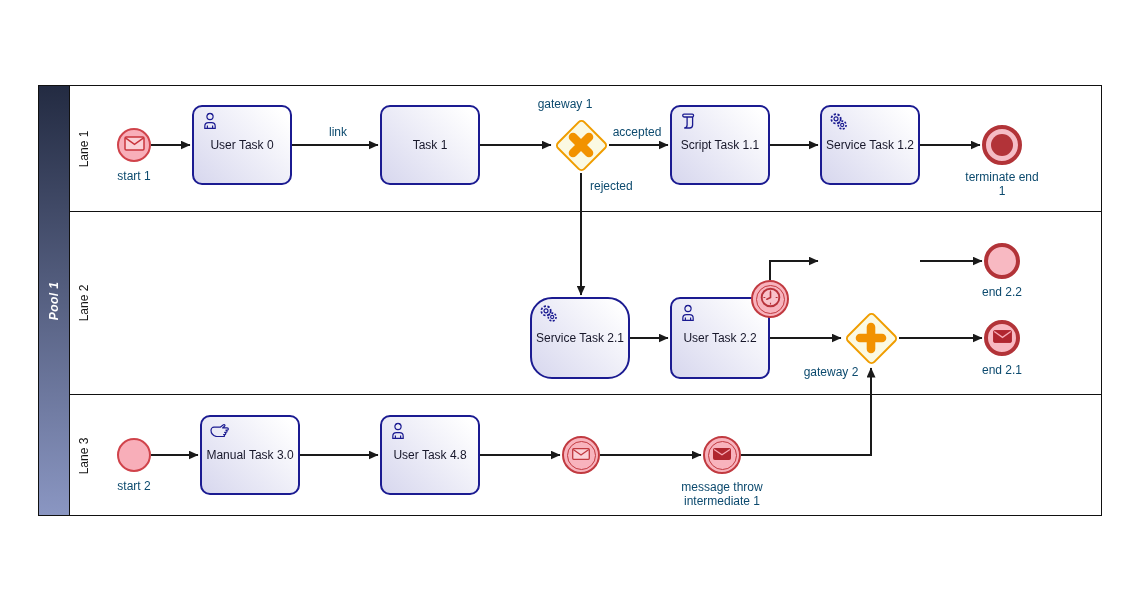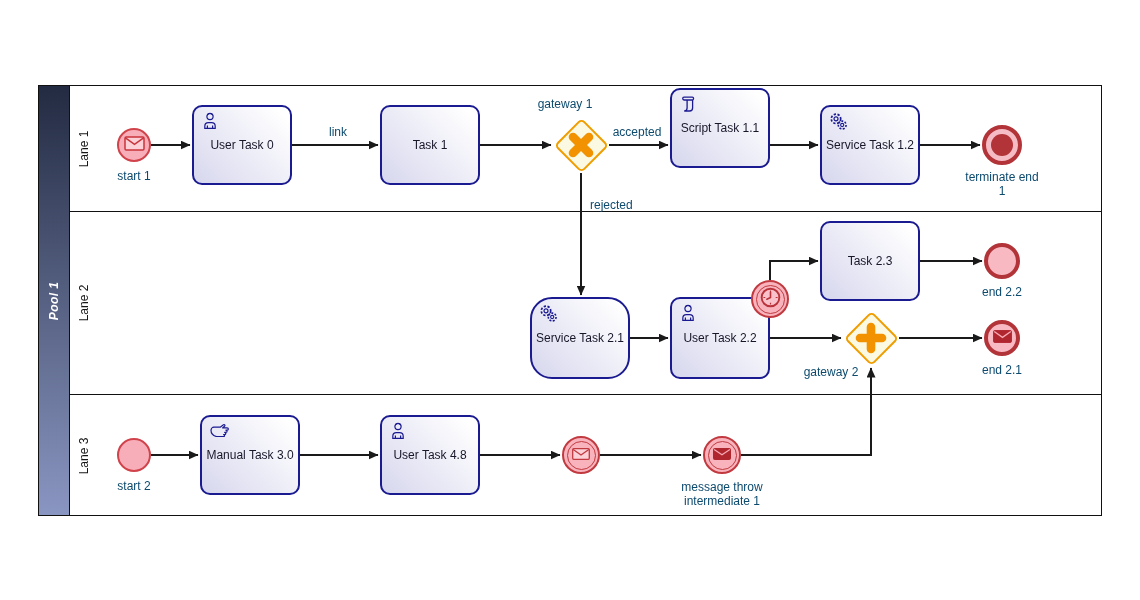--- a/index.html
+++ b/index.html
@@ -131,23 +131,23 @@
   </div>
 
   <div class="gateway" style="left:553px;top:117px;">
     <div class="diamond"></div>
     <svg width="56" height="56" viewBox="0 0 56 56">
       <path d="M20 20 L36 36 M36 20 L20 36" stroke="#f29200" stroke-width="8.6" stroke-linecap="round" fill="none"></path>
     </svg>
   </div>
   <div class="node-label" style="left:525px;top:98px;width:80px;">gateway 1</div>
   <div class="edge-label" style="left:606px;top:126px;width:62px;">accepted</div>
-  <div class="edge-label" style="left:590px;top:180px;width:60px;text-align:left;margin-top:19px;">rejected</div>
-
-  <div class="task" style="left:670px;top:88px;">
+  <div class="edge-label" style="left:590px;top:180px;width:60px;text-align:left;">rejected</div>
+
+  <div class="task" style="left:670px;top:105px;">
     <span class="task-icon">
       <svg width="20" height="20" viewBox="0 0 20 20" fill="none" stroke="#1b1b91" stroke-width="1.3">
           <path d="M6 3.2 c-1.7 0 -1.7 2.8 0 2.8 h8.6"></path>
           <path d="M6 3.2 h8.3 c1.7 0 1.7 2.8 0 2.8"></path>
           <path d="M14.6 6 V14 c0 1.7-1.3 3-3 3 H6.2 c1.7 0 2.9-1.3 2.9-3 V6"></path>
         </svg>
     </span>
     <span class="task-label">Script Task 1.1</span>
   </div>
 
@@ -199,23 +199,20 @@
             <circle cx="12" cy="12" r="9.2" fill="#f9c2ca" stroke="#b8333b" stroke-width="2"></circle>
             <g stroke="#b8333b" stroke-width="1.2">
               <path d="M12 4.6 V6.6 M12 19.4 V17.4 M4.6 12 H6.6 M19.4 12 H17.4"></path>
             </g>
             <path d="M12 12 L12 6.6 M12 12 L8.2 13.8" stroke="#b8333b" stroke-width="1.7" stroke-linecap="round" fill="none"></path>
           </svg>
       </span>
     </div>
   </div>
 
-  <div class="task" style="left:820px;top:221px;">
-    <span class="task-label">Task 2.3</span>
-  </div>
 
   <div class="evt evt-end" style="left:984px;top:243px;"></div>
   <div class="node-label" style="left:967px;top:286px;width:70px;">end 2.2</div>
 
   <div class="gateway" style="left:843px;top:310px;">
     <div class="diamond"></div>
     <svg width="56" height="56" viewBox="0 0 56 56">
       <path d="M28 17 V39 M17 28 H39" stroke="#f29200" stroke-width="8.6" stroke-linecap="round" fill="none"></path>
     </svg>
   </div>

